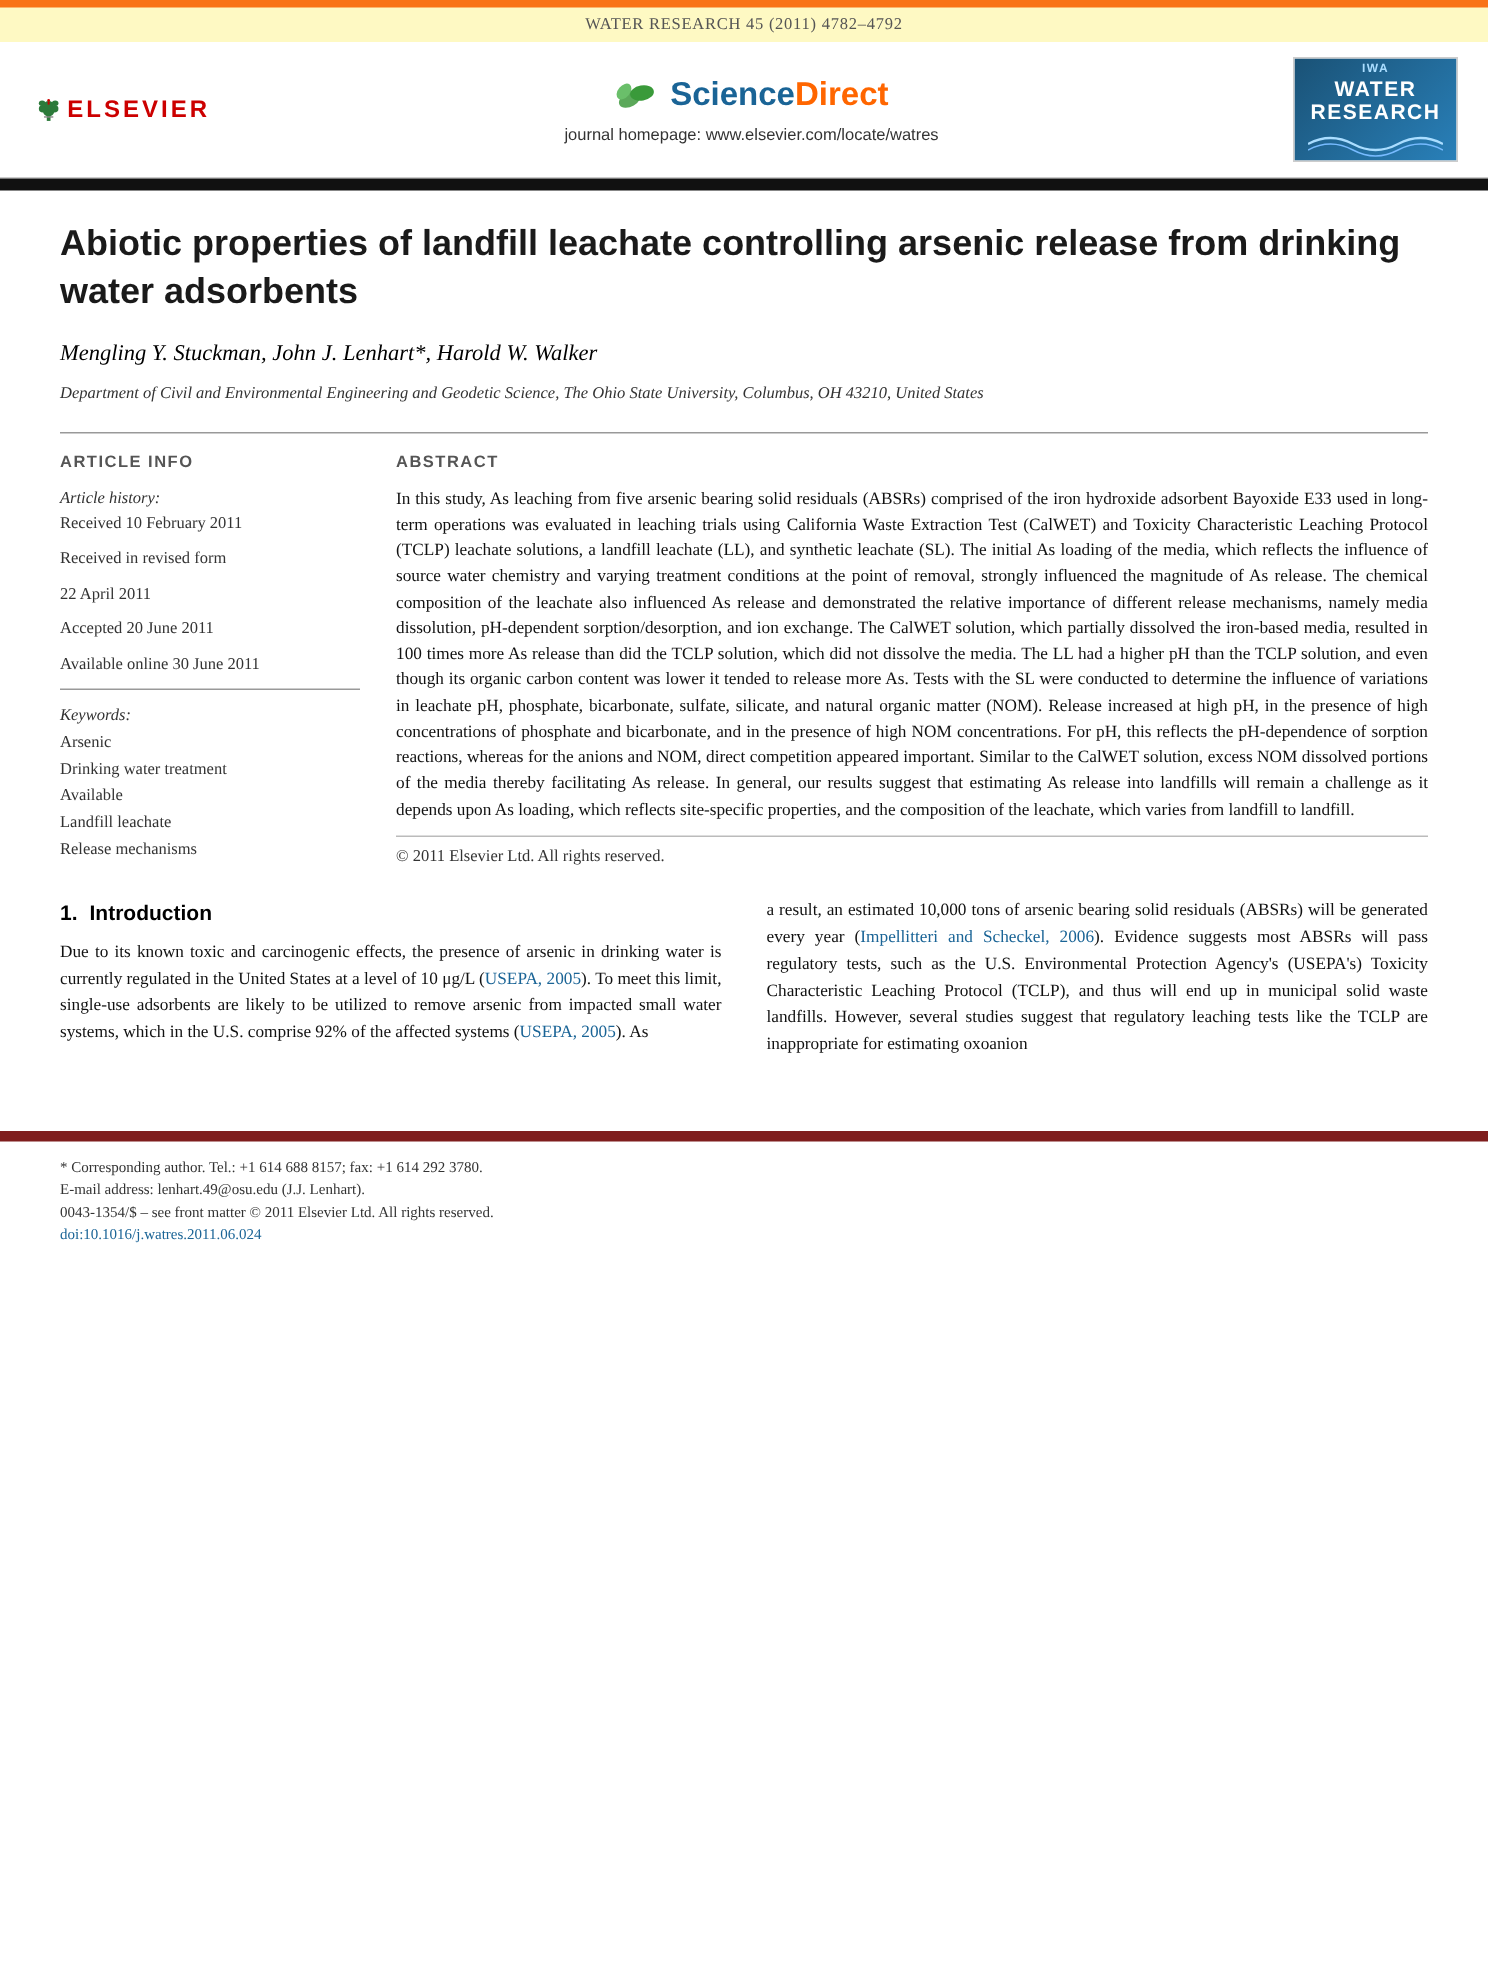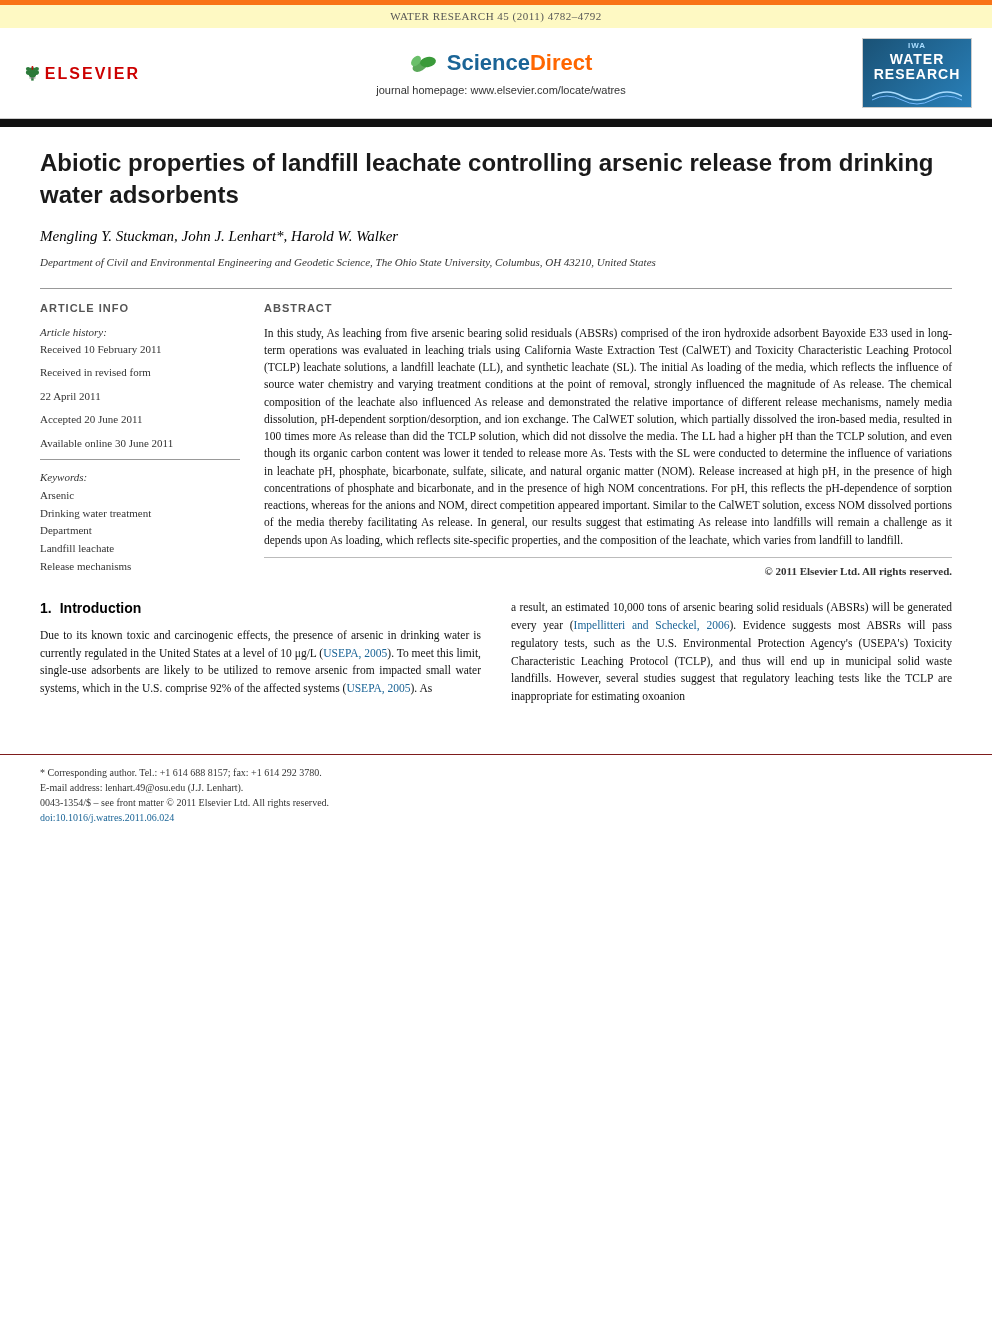--- a/index.html
+++ b/index.html
@@ -224,25 +224,24 @@
     .abstract-text {
       font-size: 11.5px;
       line-height: 1.5;
       color: #111;
       text-align: justify;
     }
 
     .copyright-line {
       font-size: 11px;
       color: #333;
-      text-align: right;
+      text-align: left;
       margin-top: 8px;
       padding-top: 6px;
       border-top: 1px solid #bbb;
-      font-weight: bold;
     }
 
     
     .intro-row {
       display: flex;
       gap: 30px;
       margin-top: 10px;
     }
 
     .intro-left {
@@ -274,21 +273,21 @@
       margin-bottom: 8px;
     }
 
     .link-text {
       color: #1a6496;
       text-decoration: none;
     }
 
     
     .page-footer {
-      border-top: 1px solid #7f1d1d;
+      border-top: 7px solid #7f1d1d;
       padding: 10px 40px;
       margin-top: 20px;
     }
 
     .footnote-text {
       font-size: 10px;
       color: #333;
       line-height: 1.5;
     }
 
@@ -376,21 +375,21 @@
       <div class="info-value">22 April 2011</div>
       <div class="info-value">Accepted 20 June 2011</div>
       <div class="info-value">Available online 30 June 2011</div>
 
       <hr class="divider-line">
 
       <div class="keywords-section">
         <div class="info-label">Keywords:</div>
         <div class="keyword-item">Arsenic</div>
         <div class="keyword-item">Drinking water treatment</div>
-        <div class="keyword-item">Department</div>
+        <div class="keyword-item">Available</div>
         <div class="keyword-item">Landfill leachate</div>
         <div class="keyword-item">Release mechanisms</div>
       </div>
     </div>
 
     <div class="abstract-section">
       <div class="info-section-title">ABSTRACT</div>
       <div class="abstract-text">In this study, As leaching from five arsenic bearing solid residuals (ABSRs) comprised of the iron hydroxide adsorbent Bayoxide E33 used in long-term operations was evaluated in leaching trials using California Waste Extraction Test (CalWET) and Toxicity Characteristic Leaching Protocol (TCLP) leachate solutions, a landfill leachate (LL), and synthetic leachate (SL). The initial As loading of the media, which reflects the influence of source water chemistry and varying treatment conditions at the point of removal, strongly influenced the magnitude of As release. The chemical composition of the leachate also influenced As release and demonstrated the relative importance of different release mechanisms, namely media dissolution, pH-dependent sorption/desorption, and ion exchange. The CalWET solution, which partially dissolved the iron-based media, resulted in 100 times more As release than did the TCLP solution, which did not dissolve the media. The LL had a higher pH than the TCLP solution, and even though its organic carbon content was lower it tended to release more As. Tests with the SL were conducted to determine the influence of variations in leachate pH, phosphate, bicarbonate, sulfate, silicate, and natural organic matter (NOM). Release increased at high pH, in the presence of high concentrations of phosphate and bicarbonate, and in the presence of high NOM concentrations. For pH, this reflects the pH-dependence of sorption reactions, whereas for the anions and NOM, direct competition appeared important. Similar to the CalWET solution, excess NOM dissolved portions of the media thereby facilitating As release. In general, our results suggest that estimating As release into landfills will remain a challenge as it depends upon As loading, which reflects site-specific properties, and the composition of the leachate, which varies from landfill to landfill.</div>
       <div class="copyright-line">© 2011 Elsevier Ltd. All rights reserved.</div>
     </div>

